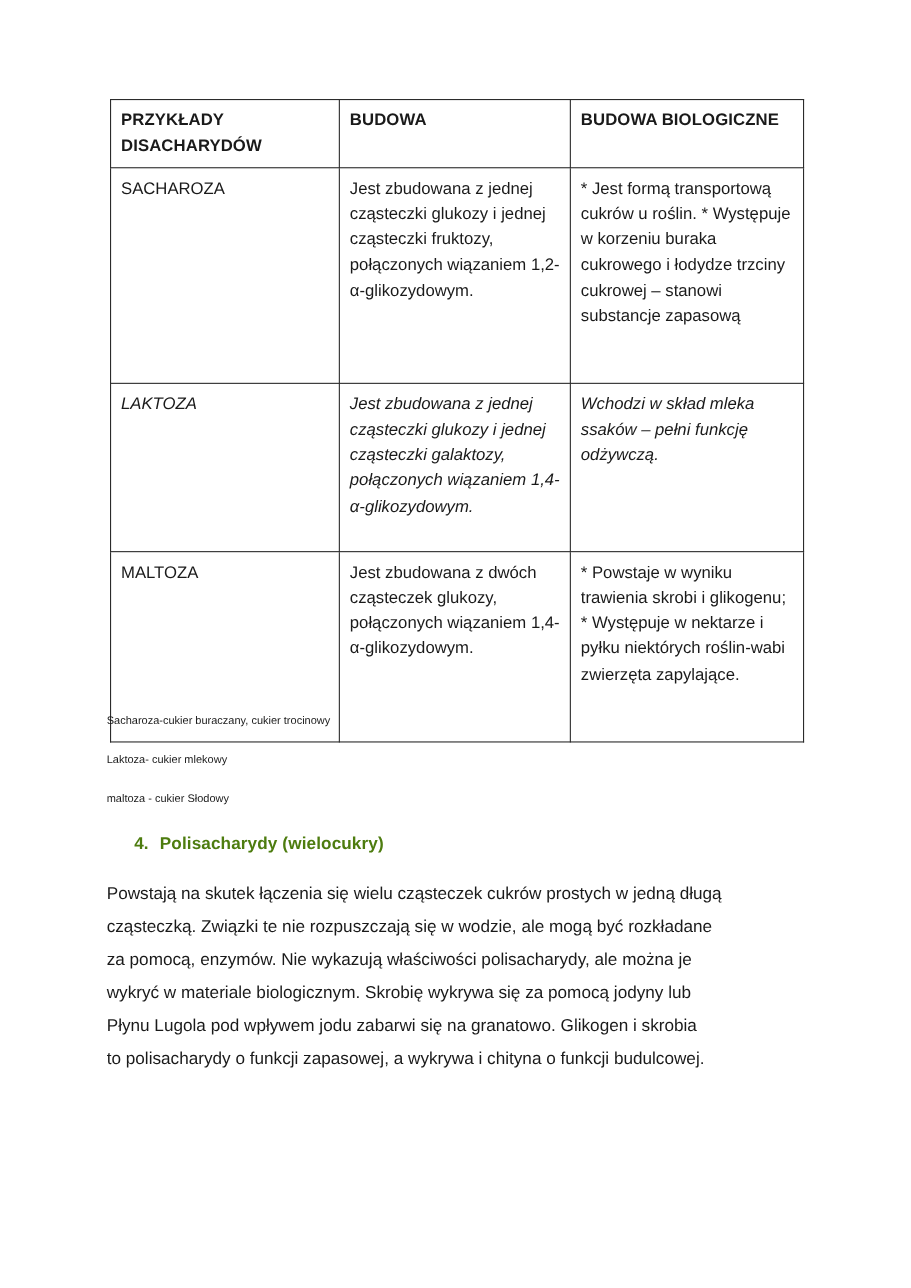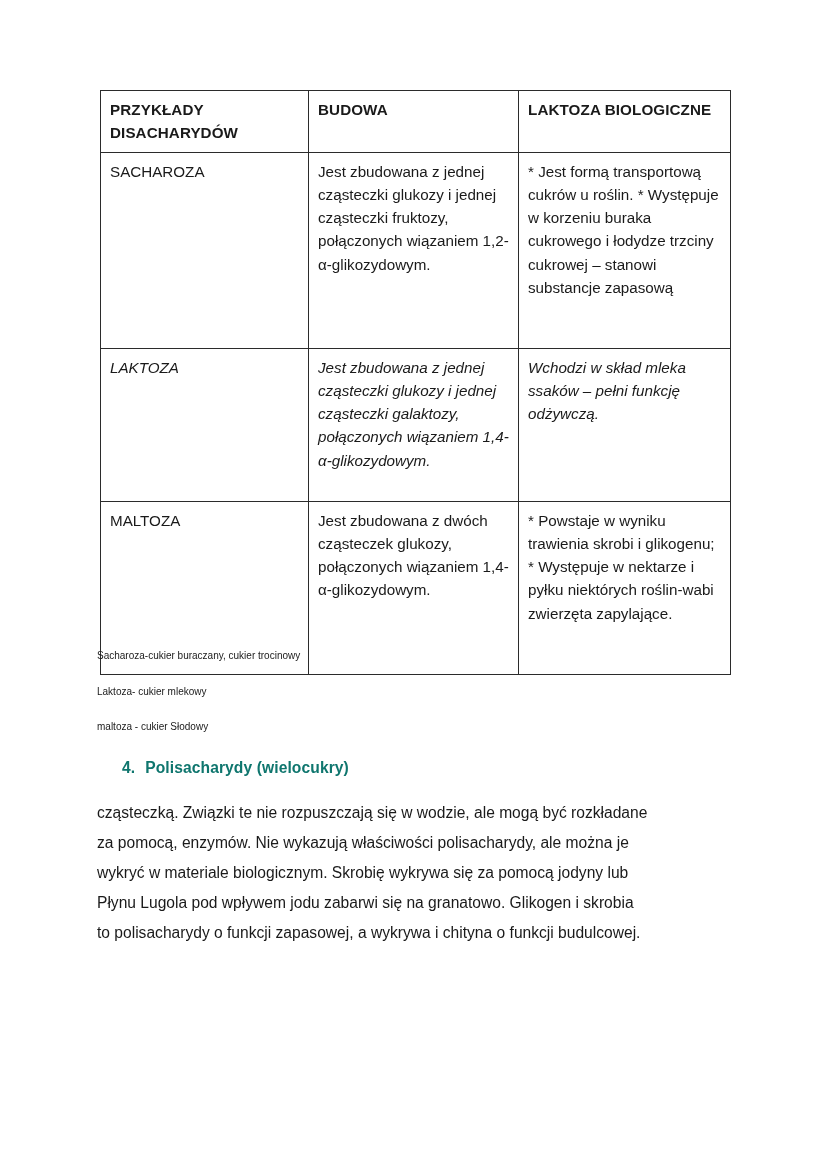--- a/index.html
+++ b/index.html
@@ -76,21 +76,21 @@
     margin: 0 0 20.5px 0;
   }
 
   
   .section-heading {
     position: absolute;
     left: 122px;
     top: 759px;
     font-size: 15.6px;
     font-weight: bold;
-    color: #0f766e;
+    color: #4d7c0f;
     letter-spacing: .1px;
     white-space: nowrap;
   }
   .section-heading .num { display: inline-block; margin-right: 10px; }
 
   
   .body-par {
     position: absolute;
     left: 97px;
     top: 798px;
@@ -112,21 +112,21 @@
           <col class="c2">
           <col class="c3">
       </colgroup>
       <thead>
         <tr>
           <th class="hdr-cell">
             <span class="hdr-line">PRZYKŁADY</span>
             <span class="hdr-line">DISACHARYDÓW</span>
           </th>
           <th class="hdr-cell">BUDOWA</th>
-          <th class="hdr-cell">LAKTOZA BIOLOGICZNE</th>
+          <th class="hdr-cell">BUDOWA BIOLOGICZNE</th>
         </tr>
       </thead>
       <tbody>
         <tr class="row-h1">
           <td class="name-cell">SACHAROZA</td>
           <td>Jest zbudowana z jednej cząsteczki glukozy i jednej cząsteczki fruktozy, połączonych wiązaniem 1,2-α-glikozydowym.</td>
           <td>* Jest formą transportową cukrów u roślin. * Występuje w korzeniu buraka cukrowego i łodydze trzciny cukrowej – stanowi substancje zapasową</td>
         </tr>
         <tr class="row-h2">
           <td class="name-cell">LAKTOZA</td>
@@ -146,20 +146,21 @@
     <p class="note-line">Sacharoza-cukier buraczany, cukier trocinowy</p>
     <p class="note-line">Laktoza- cukier mlekowy</p>
     <p class="note-line">maltoza - cukier Słodowy</p>
   </div>
 
   <div class="section-heading">
     <span class="num">4.</span><span>Polisacharydy (wielocukry)</span>
   </div>
 
   <div class="body-par">
+    <span class="pline">Powstają na skutek łączenia się wielu cząsteczek cukrów prostych w jedną długą</span>
     <span class="pline">cząsteczką. Związki te nie rozpuszczają się w wodzie, ale mogą być rozkładane</span>
     <span class="pline">za pomocą, enzymów. Nie wykazują właściwości polisacharydy, ale można je</span>
     <span class="pline">wykryć w materiale biologicznym. Skrobię wykrywa się za pomocą jodyny lub</span>
     <span class="pline">Płynu Lugola pod wpływem jodu zabarwi się na granatowo. Glikogen i skrobia</span>
     <span class="pline">to polisacharydy o funkcji zapasowej, a wykrywa i chityna o funkcji budulcowej.</span>
   </div>
 
 </div>
 
 </body></html>

